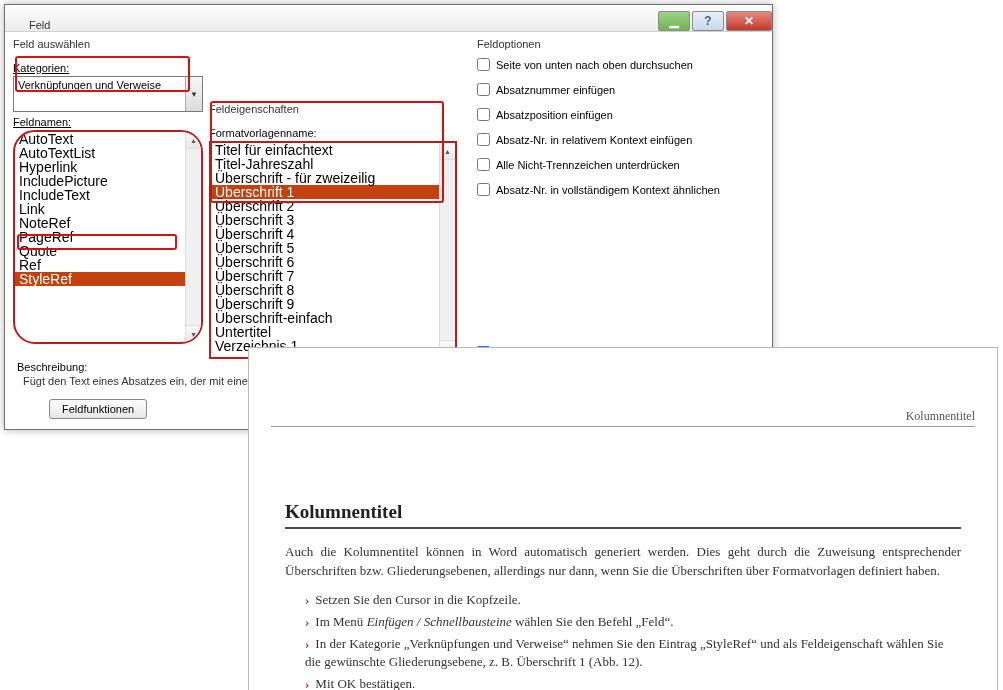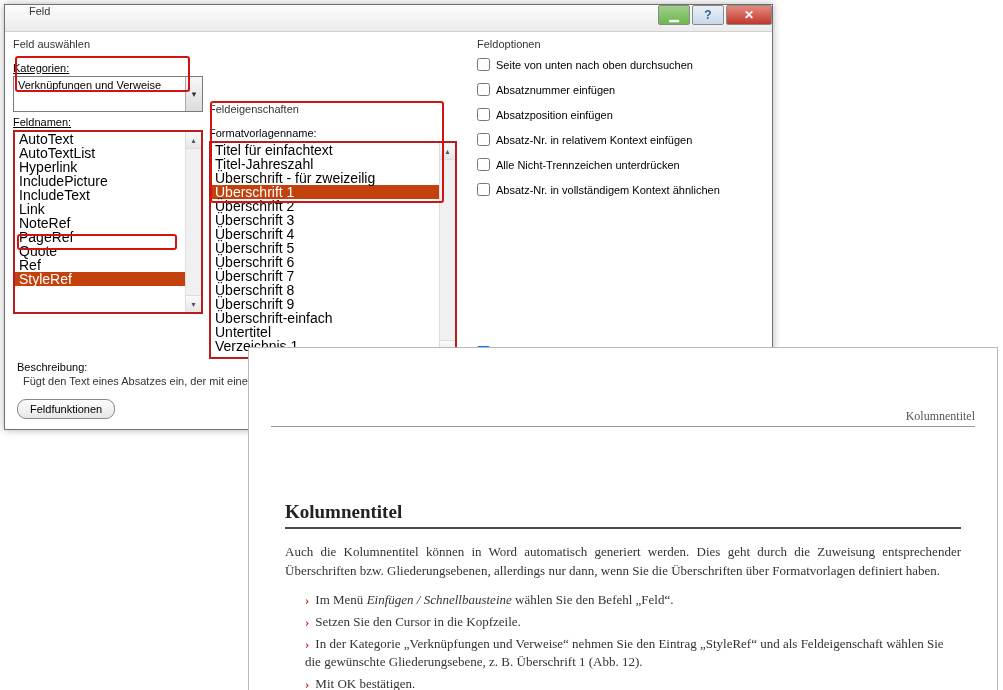--- a/index.html
+++ b/index.html
@@ -21,21 +21,21 @@
     border: 1px solid #707070;
     box-shadow: 0 0 8px rgba(0,0,0,0.3);
     display: flex;
     flex-direction: column;
   }
   .titlebar {
     height: 27px;
     background: linear-gradient(#fdfdfd,#ebebeb);
     border-bottom: 1px solid #d0d0d0;
     display: flex;
-    align-items: flex-start;
+    align-items: flex-end;
     padding: 0 0 0 24px;
   }
   .titlebar-title { flex: 1; color: #333; }
   .titlebar-buttons { display: flex; }
   .tbtn {
     width: 32px; height: 20px;
     margin-left: 2px;
     border: 1px solid #8a8a8a;
     border-radius: 2px;
     display: flex; align-items: center; justify-content: center;
@@ -75,21 +75,21 @@
     display:flex;align-items:center;justify-content:center;
   }
   .arrow::after { content:"▾"; font-size:9px; color:#333;}
   .listbox {
     border: 2px solid #b91c1c;
     background: #fff;
     overflow: hidden;
     font-size: 14px;
     position: relative;
   }
-  .lb-feldnamen { height: 184px; }
+  .lb-feldnamen { height: 214px; border-radius: 22px; }
   .lb-format { height: 218px; }
   .lb-scroll {
     position:absolute; right:0; top:0; bottom:0; width:16px;
     background:#f0f0f0; border-left:1px solid #ddd;
   }
   .lb-scroll::before {
     content:"▴"; position:absolute; top:0; left:0; right:0; height:16px;
     display:flex;align-items:center;justify-content:center;
     font-size:8px; color:#555; border-bottom:1px solid #ddd;
     background:linear-gradient(#fafafa,#e6e6e6);
@@ -124,23 +124,24 @@
   .descr-text { color:#333; padding: 2px 0 4px 6px; }
   .footer {
     padding: 6px 12px 10px 12px;
     display: flex;
     align-items: center;
   }
   .button {
     border: 1px solid #888;
     background: linear-gradient(#fdfdfd,#e6e6e6);
     padding: 3px 12px;
-    border-radius: 9px;
+    border-radius: 3px;
     cursor: default;
     font-size: 11px;
+    margin-left: 32px;
   }
   .button.primary {
     border: 1px solid #2a6fb5;
     box-shadow: 0 0 0 1px #7fb7e8 inset;
     padding: 3px 28px;
   }
   .footer .spacer { flex:1; }
   .red-mark {
     border: 2px solid #d11313;
     border-radius: 3px;
@@ -326,19 +327,19 @@
 
 <div class="doc">
   <div class="doc-header-line">
     <span>Kolumnentitel</span>
   </div>
   <div class="doc-body">
     <div class="doc-h">Kolumnentitel</div>
     <hr class="doc-hr">
     <p class="doc-p">Auch die Kolumnentitel können in Word automatisch generiert werden. Dies geht durch die Zuweisung entsprechender Überschriften bzw. Gliederungsebenen, allerdings nur dann, wenn Sie die Überschriften über Formatvorlagen definiert haben.</p>
     <div id="doc-list">
+        <div class="doc-li"><span>Setzen Sie den Cursor in die Kopfzeile.</span></div>
         <div class="doc-li"><span>Im Menü </span><span class="em">Einfügen / Schnellbausteine</span><span> wählen Sie den Befehl „Feld“.</span></div>
-        <div class="doc-li"><span>Setzen Sie den Cursor in die Kopfzeile.</span></div>
         <div class="doc-li"><span>In der Kategorie „Verknüpfungen und Verweise“ nehmen Sie den Eintrag „StyleRef“ und als Feldeigenschaft wählen Sie die gewünschte Gliederungsebene, z. B. Überschrift 1 (Abb. 12).</span></div>
         <div class="doc-li"><span>Mit OK bestätigen.</span></div>
       </div>
   </div>
 </div>
 
 </body></html>

